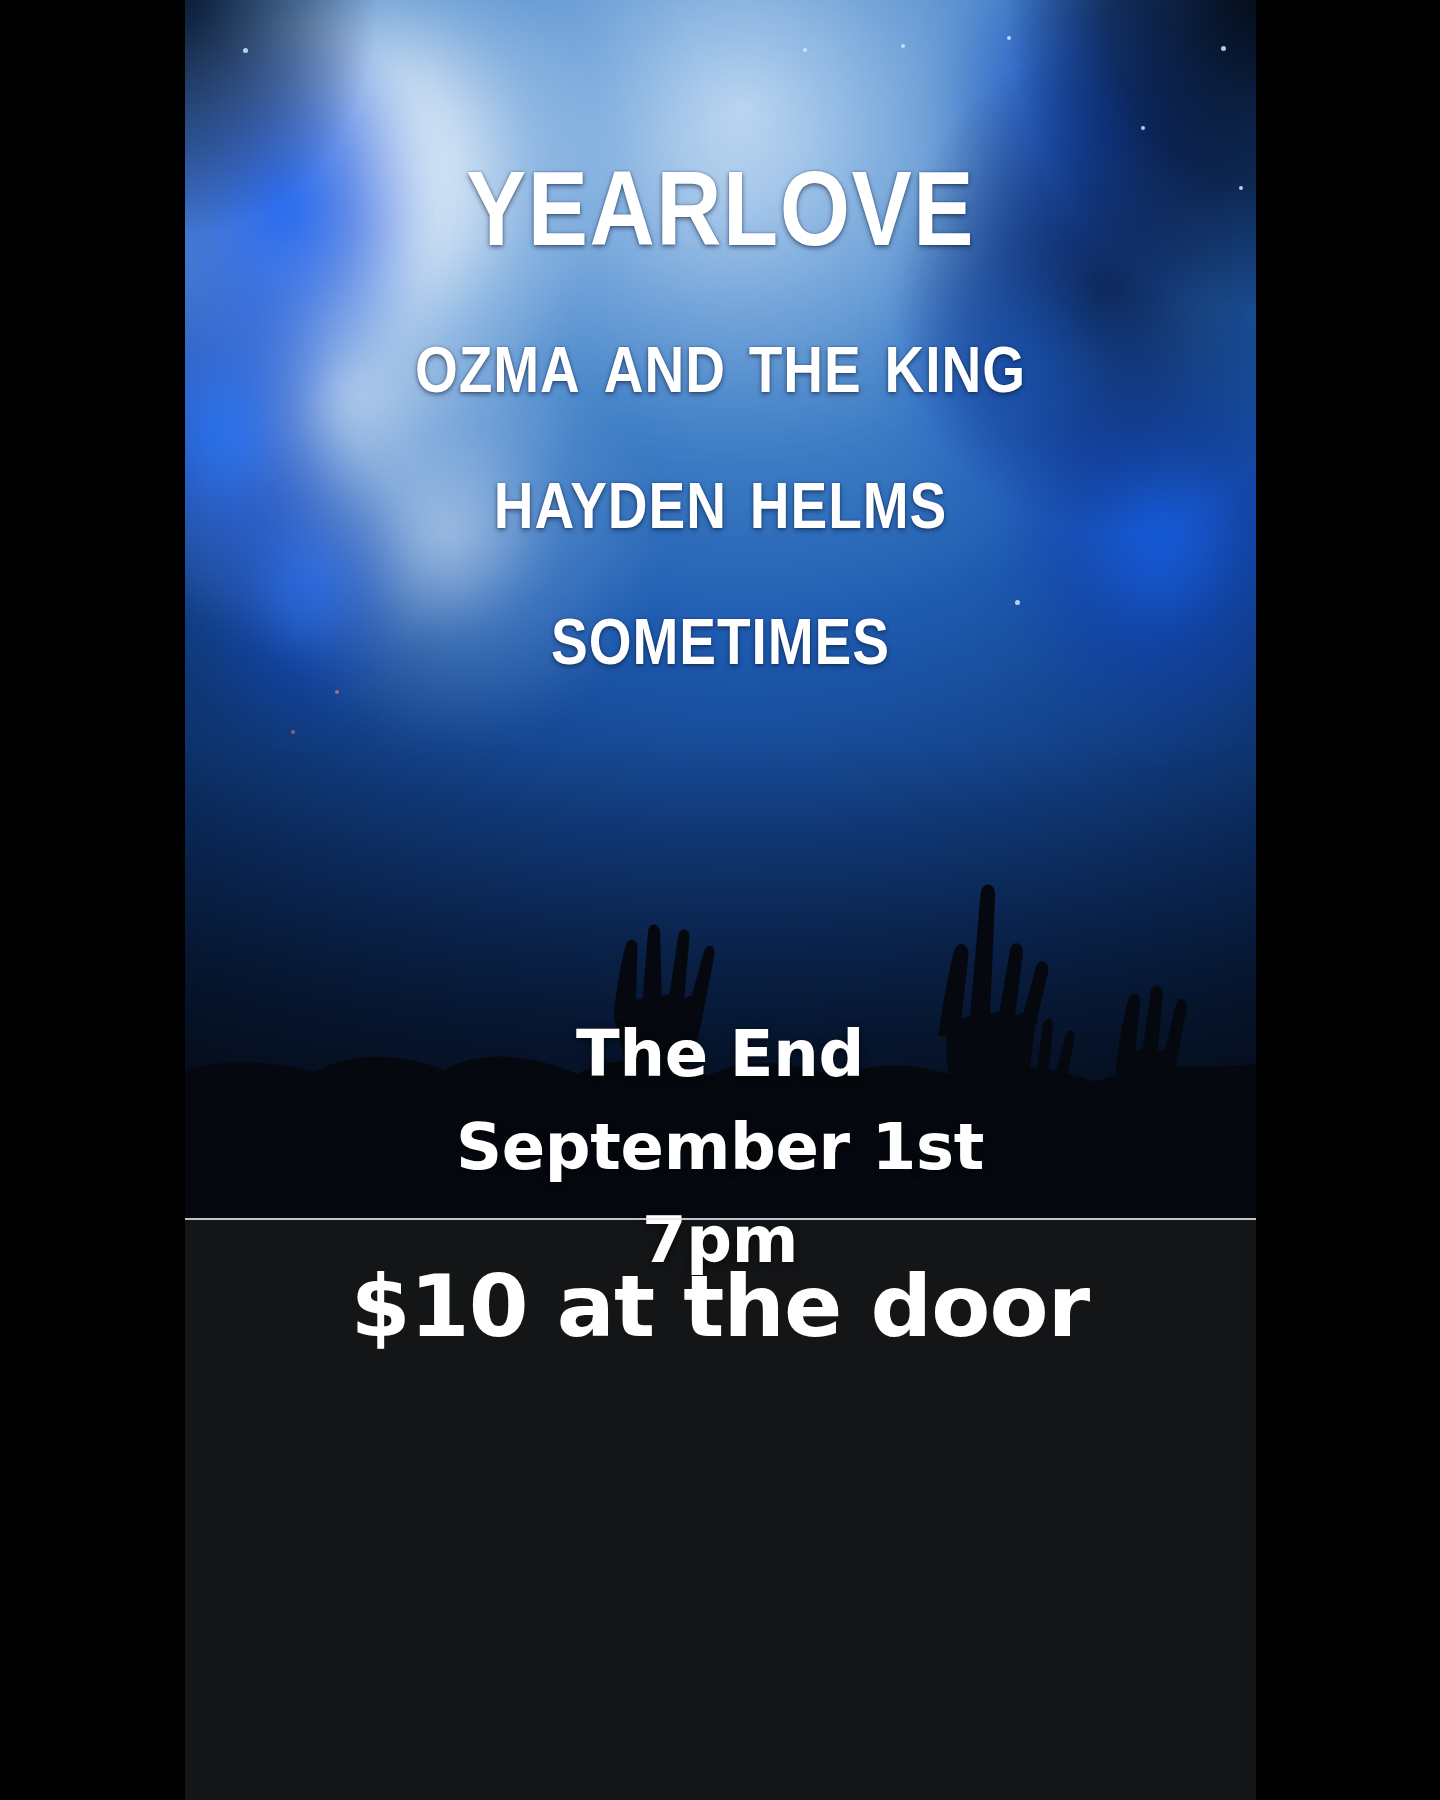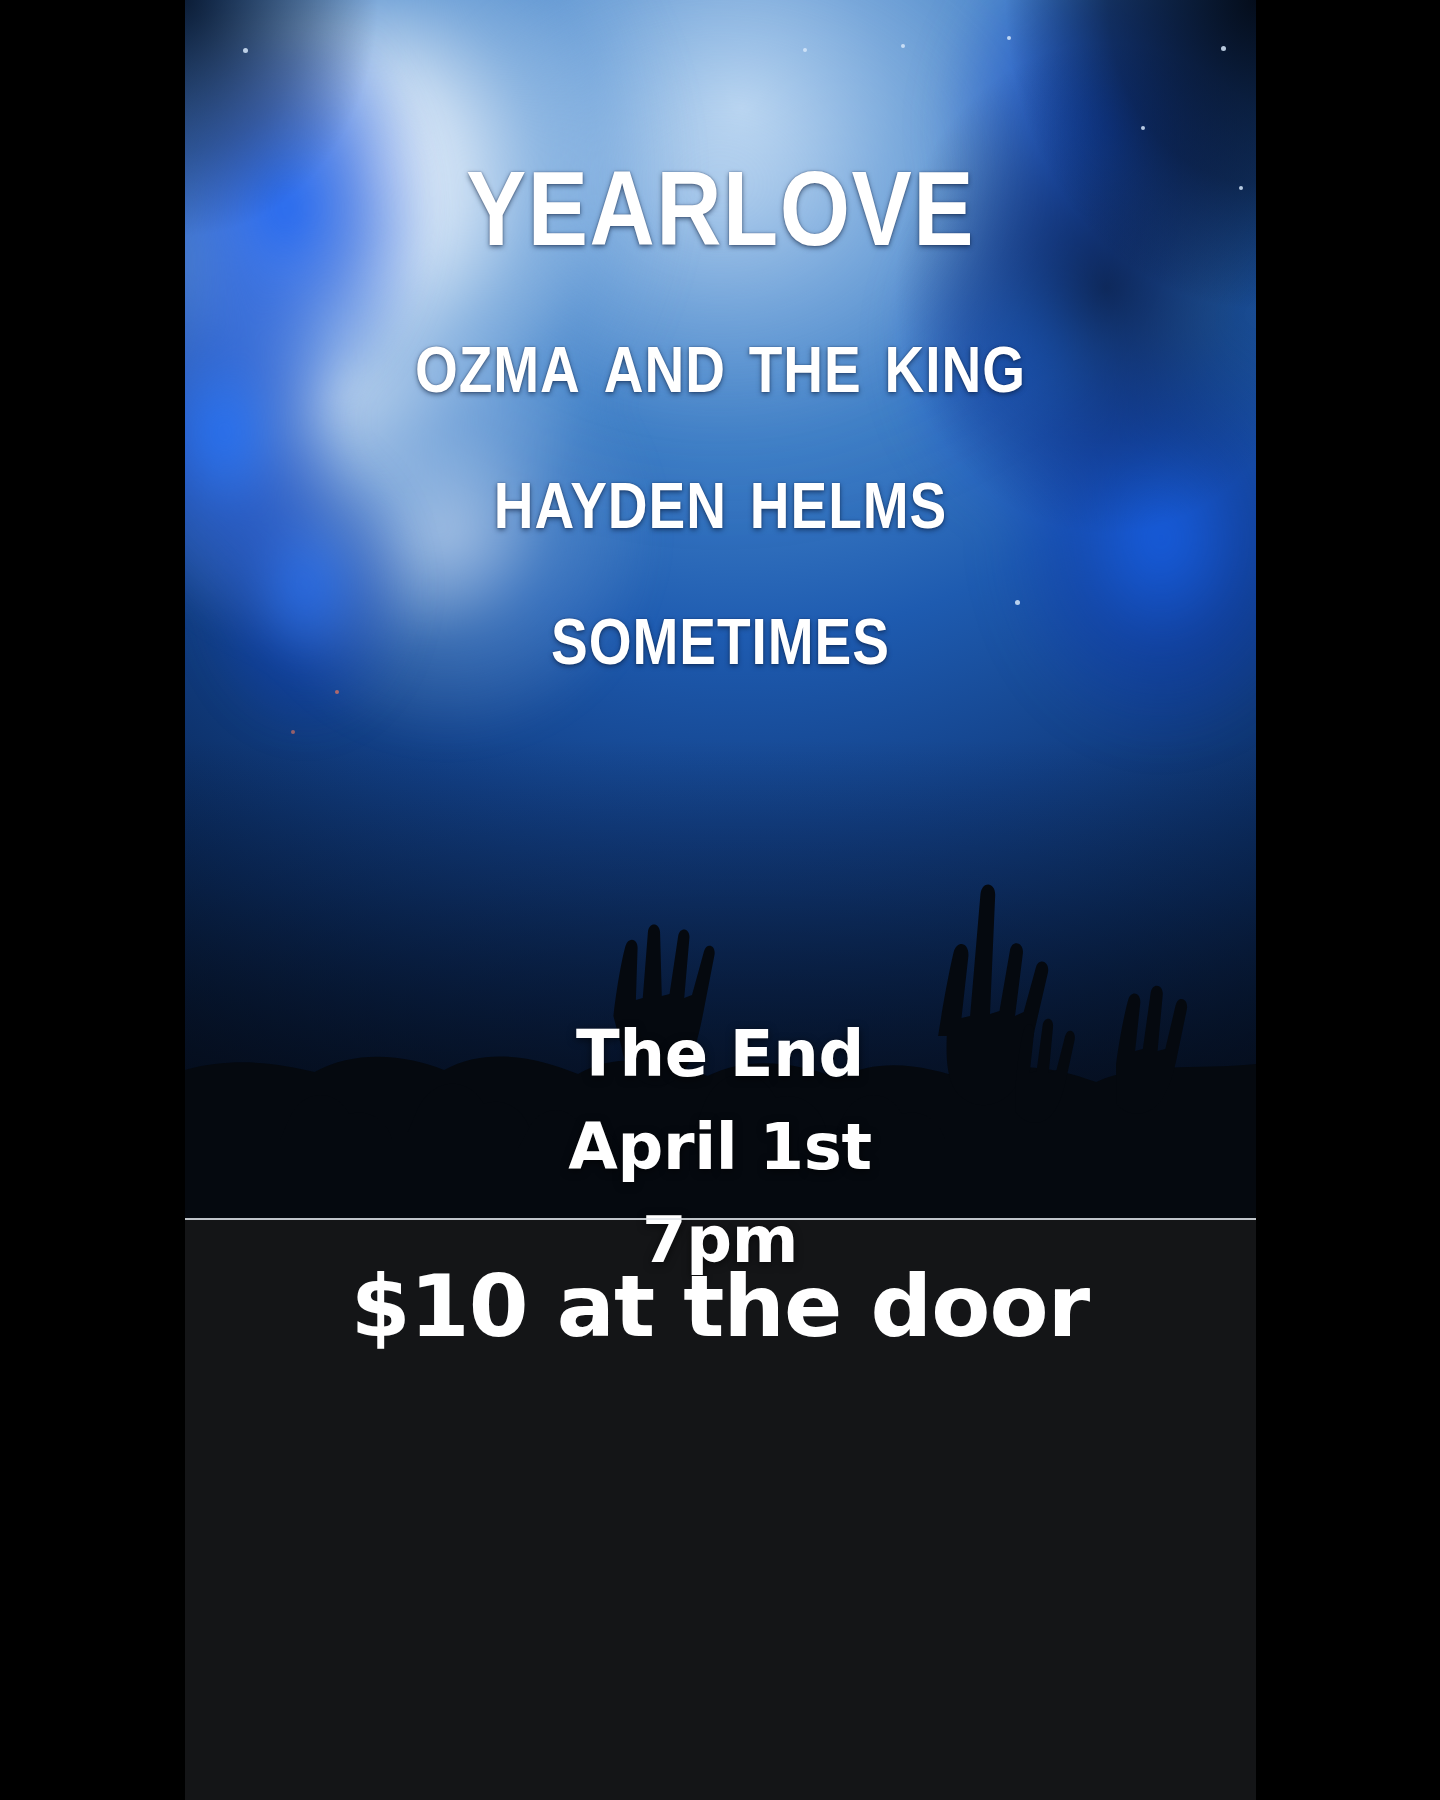--- a/index.html
+++ b/index.html
@@ -257,21 +257,21 @@
 
     <div class="lineup">
       <h1 class="band band-headliner">Yearlove</h1>
       <h2 class="band band-2">Ozma and the king</h2>
       <h2 class="band band-3">Hayden helms</h2>
       <h2 class="band band-4">Sometimes</h2>
     </div>
 
     <div class="details">
       <p class="detail-line">The End</p>
-      <p class="detail-line">April 1st</p>
+      <p class="detail-line">September 1st</p>
       <p class="detail-line">7pm</p>
     </div>
 
     <div class="prices">
       <p class="price-line">$10 at the door</p>
     </div>
 
   </div>
 </div>
 

